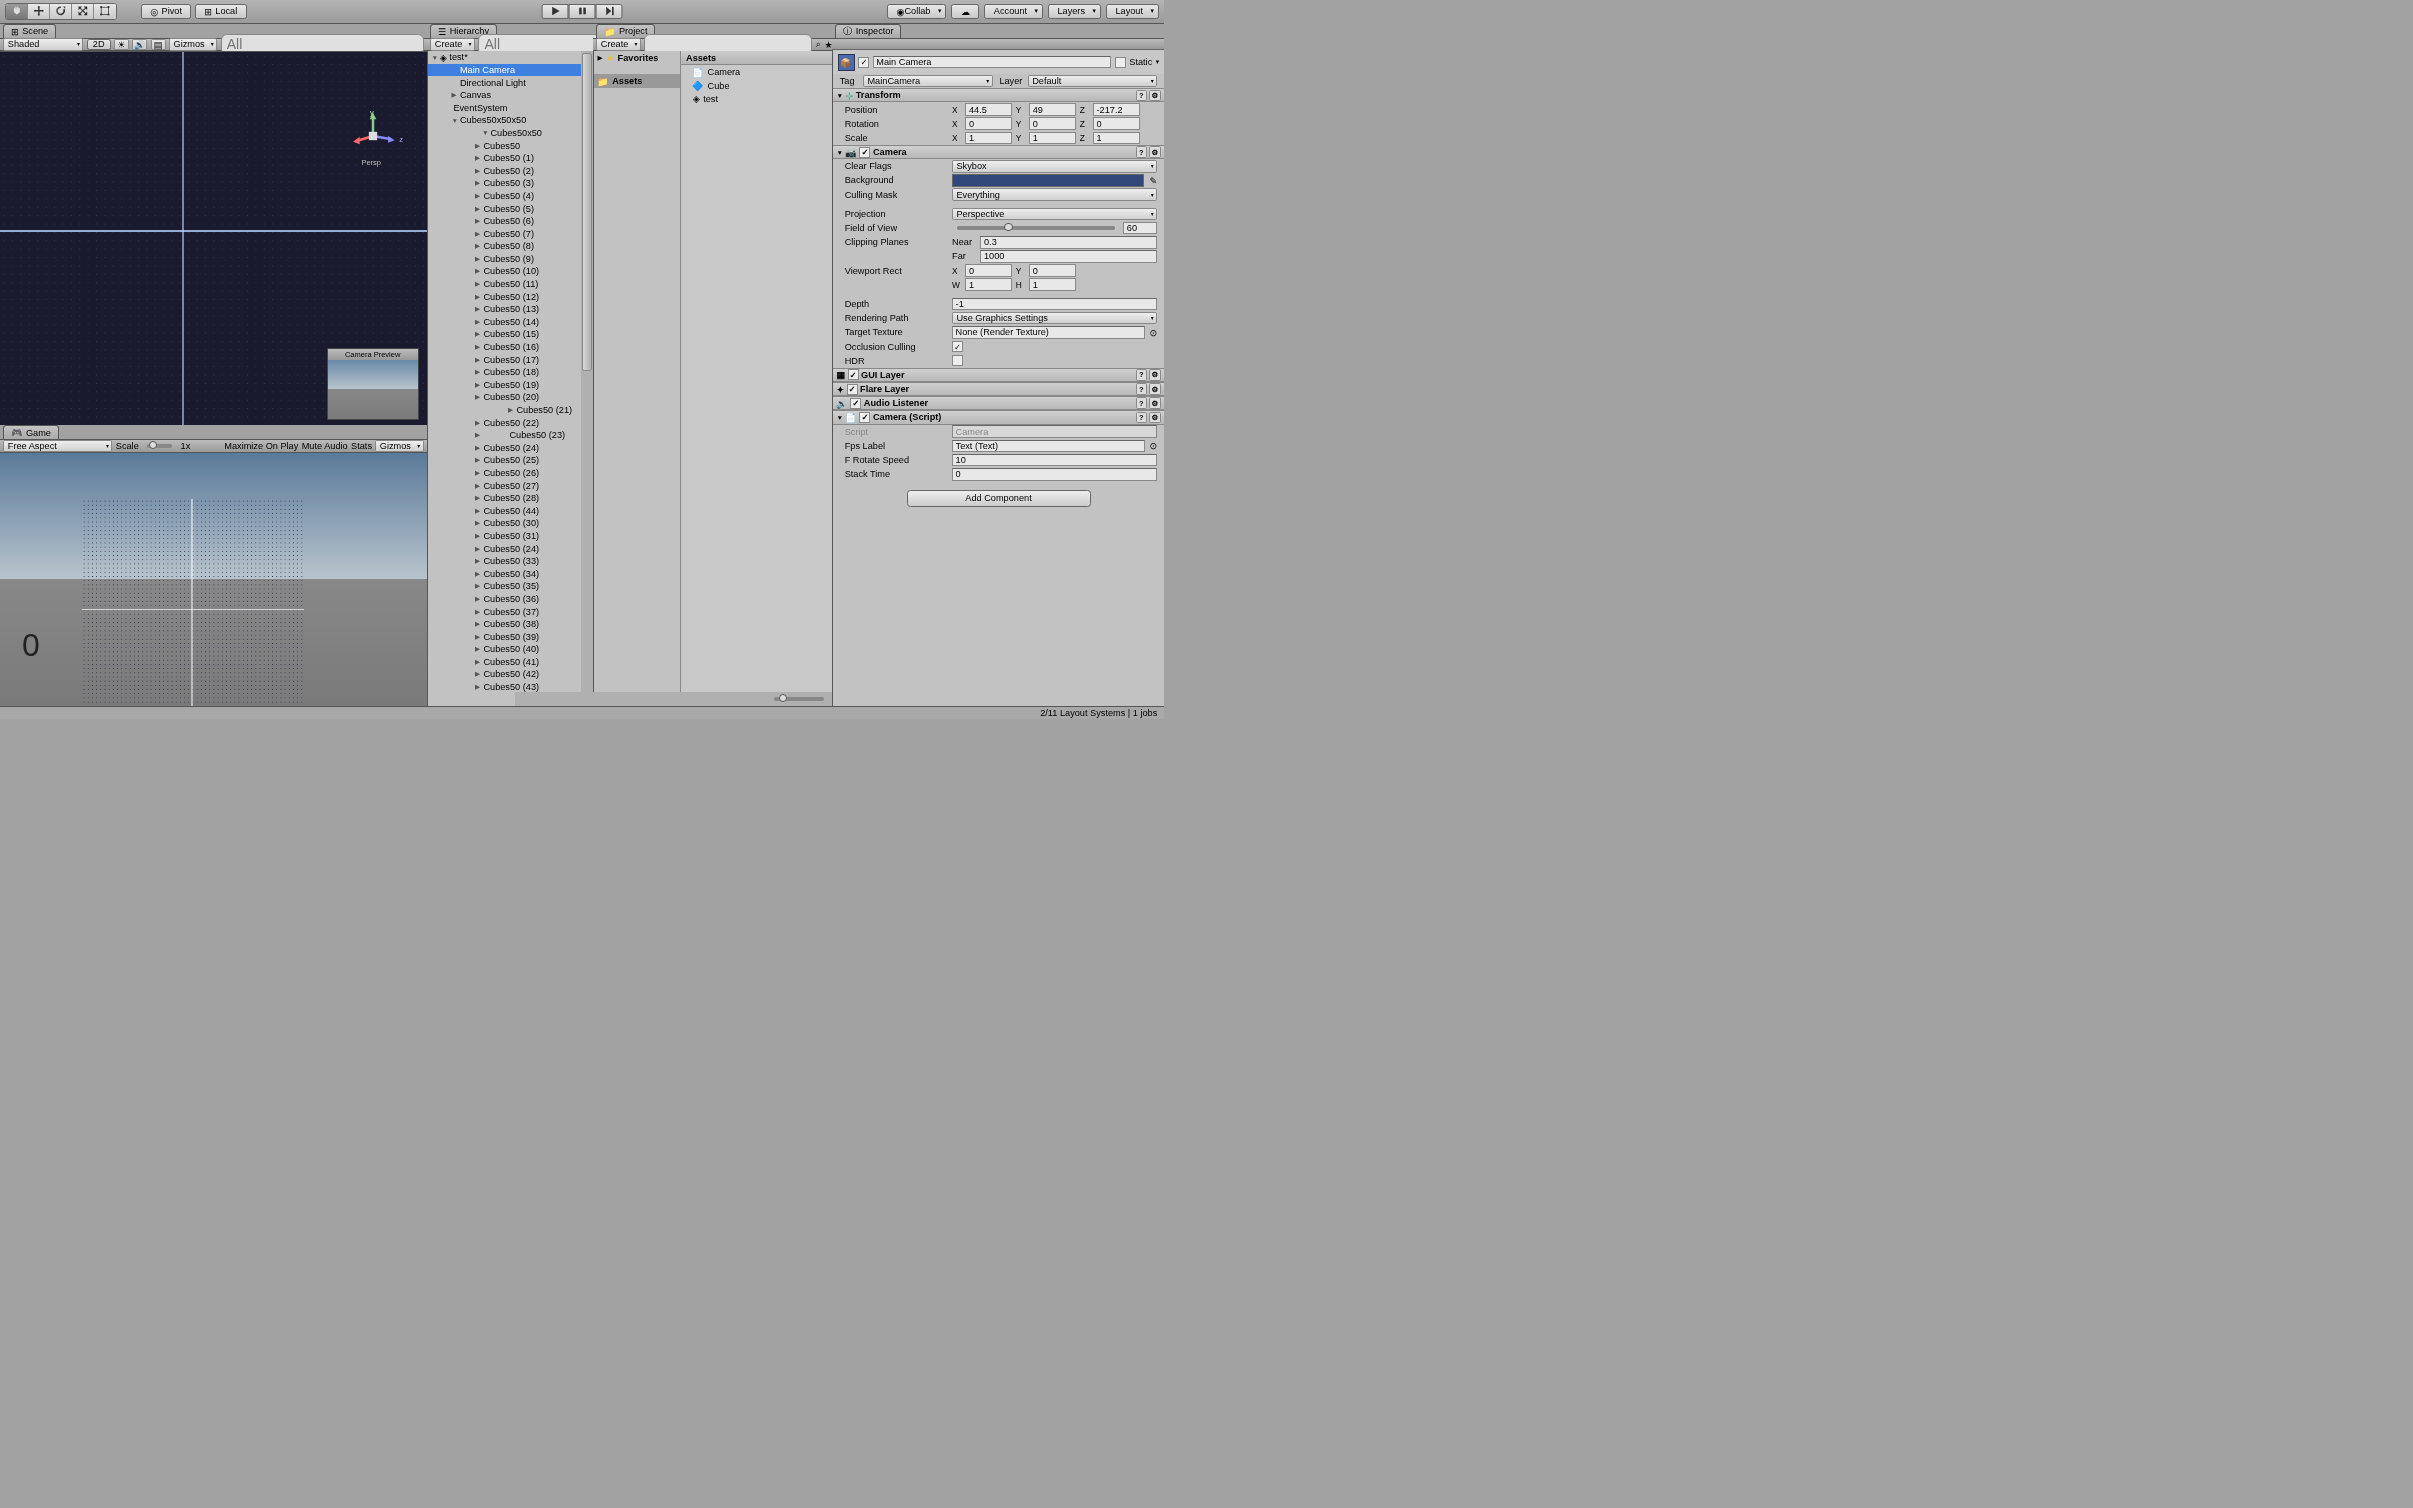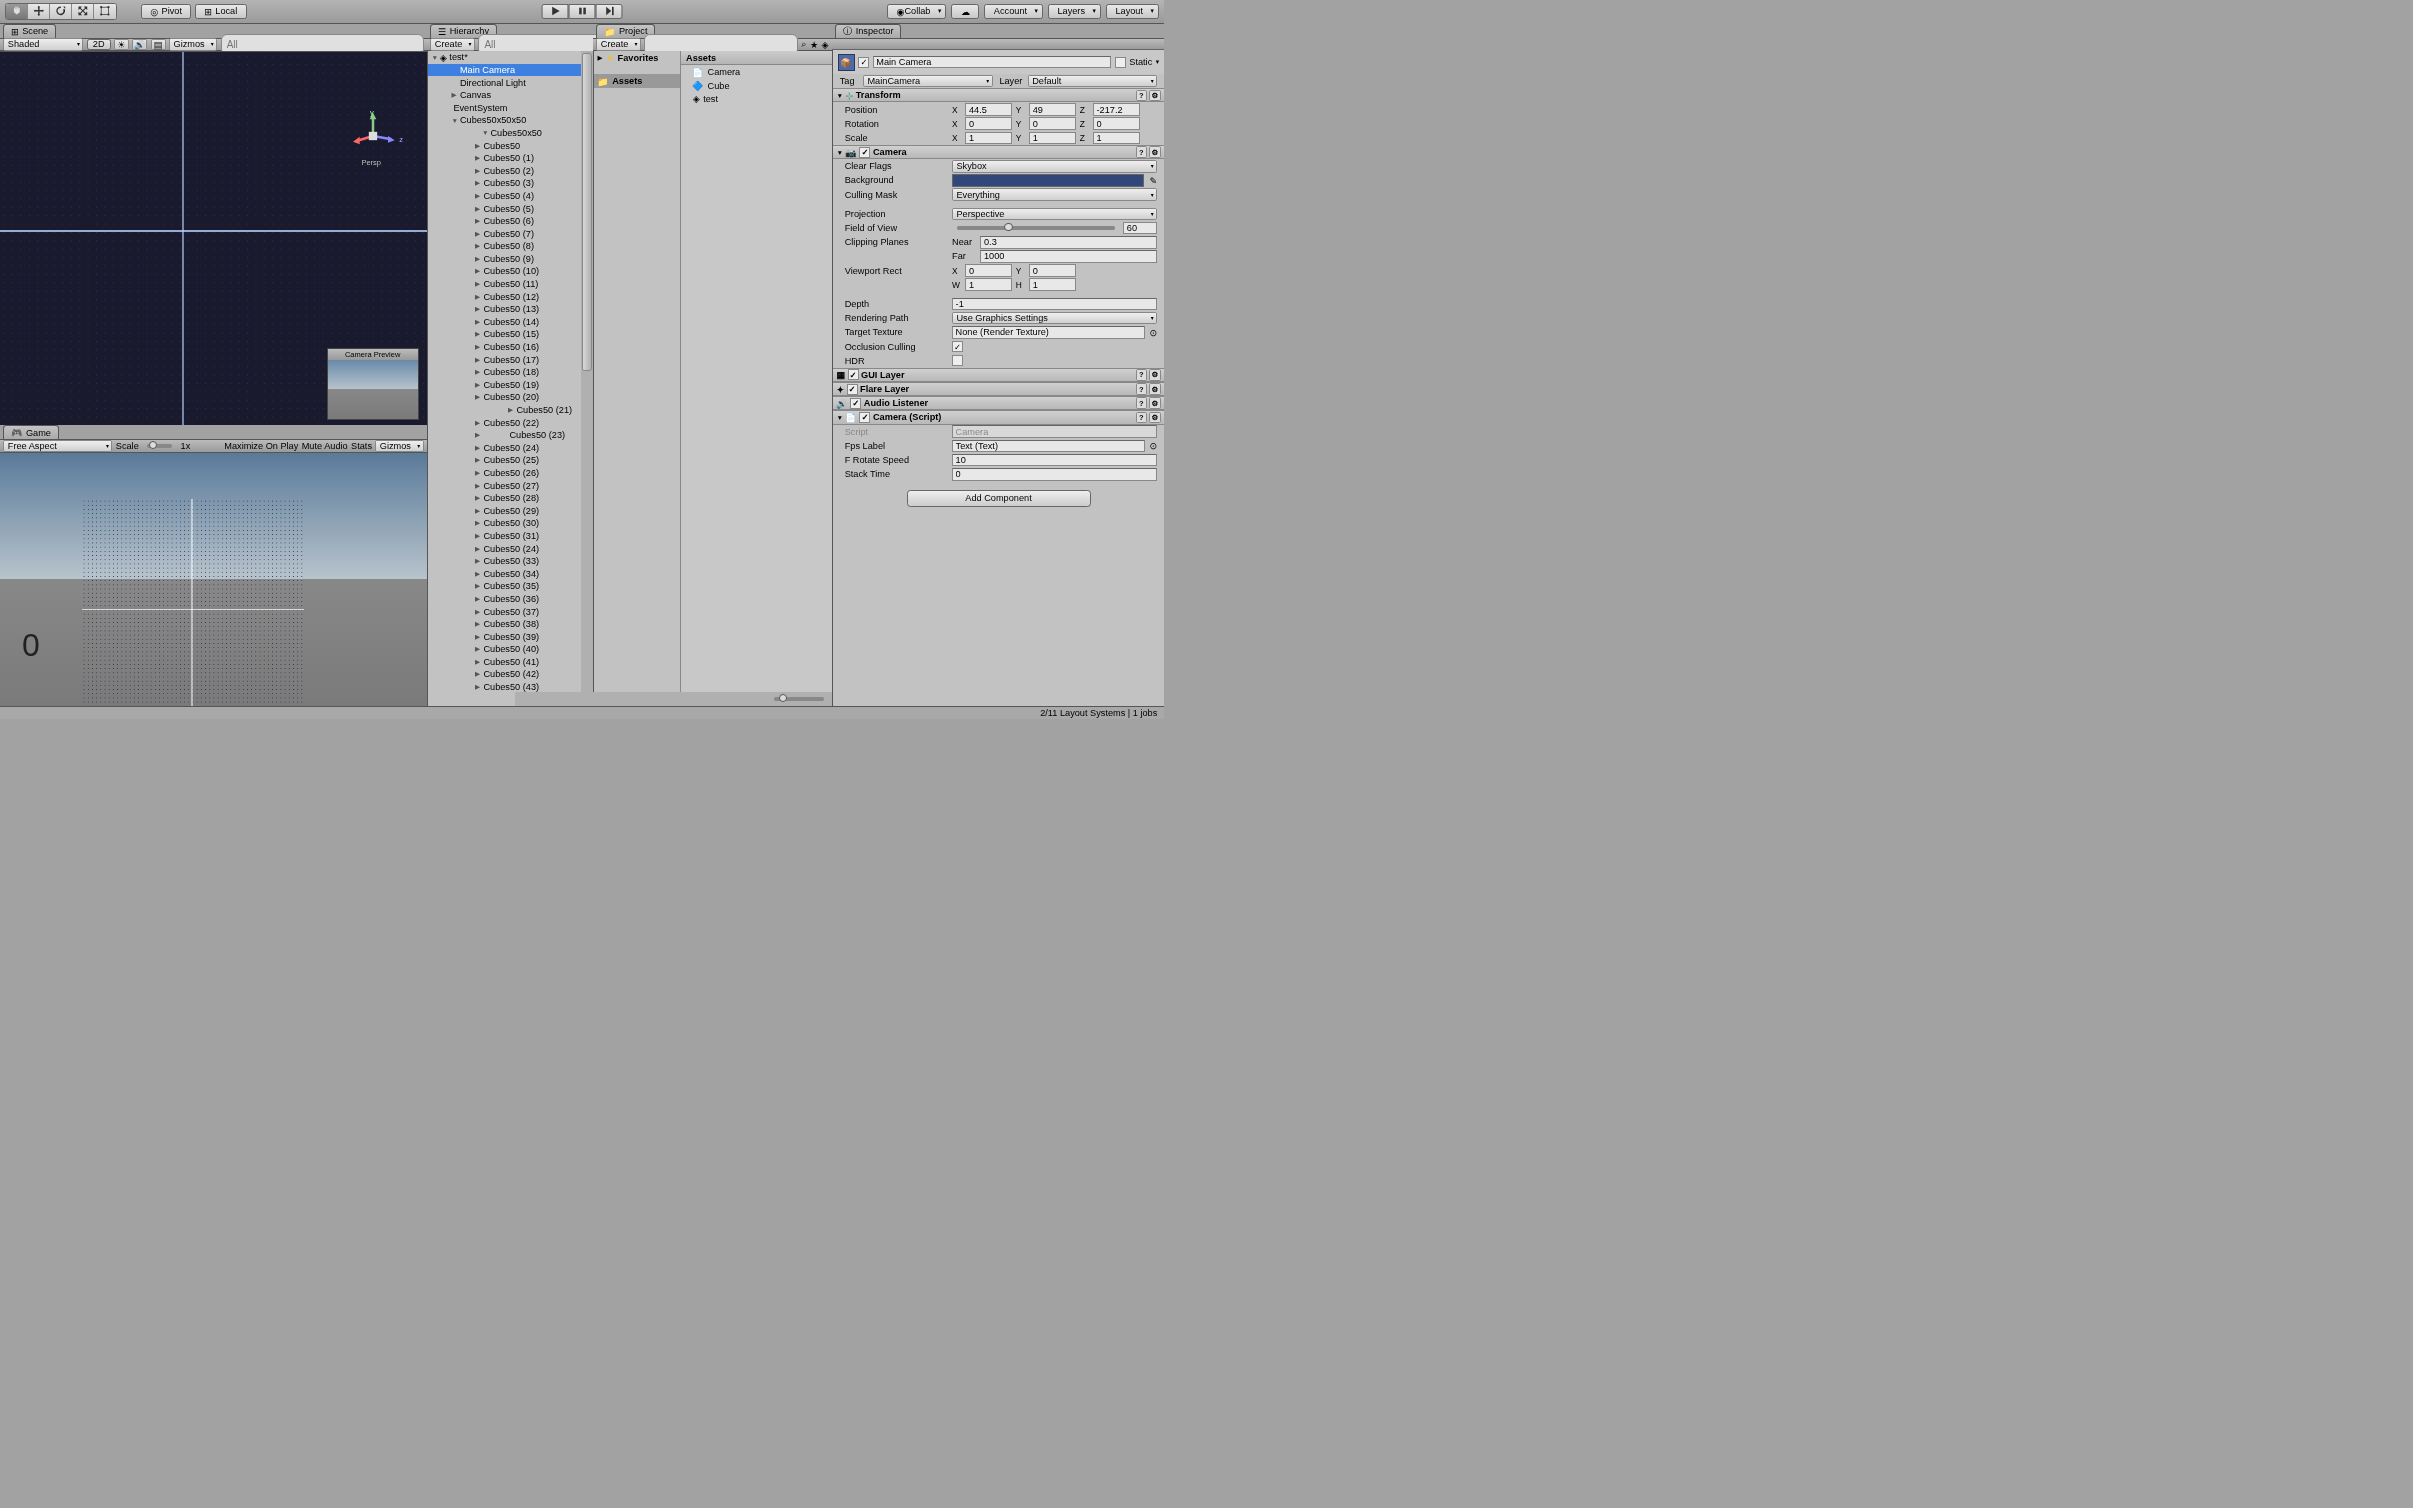--- a/index.html
+++ b/index.html
@@ -41,21 +41,21 @@
 .insp-field { flex: 1; height: 12.6px; background: #e8e8e8; border: 0.8px solid #888; border-top-color: #666; padding: 0 2.5px; font-size: 9.2px; }
 .comp-header { height: 14.2px; background: linear-gradient(#d0d0d0,#b8b8b8); border-top: 0.8px solid #888; border-bottom: 0.8px solid #888; display: flex; align-items: center; padding: 0 3.4px; gap: 2.5px; font-size: 9.2px; font-weight: bold; }
 .comp-header .arrow { font-size: 6.7px; }
 .comp-icons { margin-left: auto; display: flex; gap: 1.7px; }
 .comp-icons span { width: 11.7px; height: 11.7px; background: #ddd; border: 0.8px solid #888; border-radius: 1.7px; font-size: 7.5px; display:flex; align-items:center; justify-content:center;}
 .xyz-field { width: 47px; height: 12.6px; background: #e8e8e8; border: 0.8px solid #888; padding: 0 2.5px; font-size: 9.2px; }
 .xyz-label { width: 10px; font-size: 8.4px; }
 .mini-select { height: 12.6px; background: linear-gradient(#eee,#d0d0d0); border: 0.8px solid #888; border-radius: 1.7px; padding: 0 11.7px 0 3.4px; font-size: 8.4px; display: flex; align-items: center; position: relative; flex: 1;}
 .mini-select::after { content:'▾'; position:absolute; right:2.5px; font-size:5.9px;}
 .checkbox { width: 11px; height: 11px; background: #eee; border: 0.8px solid #888; display: inline-flex; align-items: center; justify-content: center; font-size: 8.4px; }
-.search-input { height: 21px; background: #e0e0e0; border: 0.8px solid #888; border-radius: 5.9px; padding: 0 5px; font-size: 10px; flex: 1; }
+.search-input { height: 21px; background: #e0e0e0; border: 0.8px solid #888; border-radius: 5.9px; padding: 0 5px; font-size: 14px; flex: 1; }
 .status-bar { height: 13.4px; background: #a8a8a8; border-top: 0.8px solid #555; position: absolute; bottom: 0; left: 0; right: 0; display: flex; align-items: center; justify-content: flex-end; padding: 0 6.7px; font-size: 8.4px; }
 .add-comp-btn { width: 184px; height: 17px; margin: 8.4px auto; background: linear-gradient(#eee,#ccc); border: 0.8px solid #666; border-radius: 3.4px; display: flex; align-items: center; justify-content: center; cursor: pointer; }
 .cube-grid { position: absolute; inset: 0; background-image: radial-gradient(circle, #3a3a5a 0.8px, transparent 0.8px); background-size: 8.4px 8.4px; opacity: 0.8; }
 .cam-preview { position: absolute; bottom: 5px; right: 8.4px; width: 92px; border: 0.8px solid #444; background: #888;}
 .cam-preview-title { background: linear-gradient(#bbb,#999); font-size: 7.5px; text-align: center; padding: 0.8px; }
 .cam-preview-img { height: 59px; background: linear-gradient(to bottom, #6a8aaa 0%, #b8c4cc 50%, #888 50%, #7a7a7a 100%); position:relative;}
 .gizmo { position: absolute; top: 59px; right: 29px; width: 50px; height: 50px; }
 .proj-item { height: 13.4px; display: flex; align-items: center; padding-left: 3.4px; gap: 3.4px; cursor: pointer; font-size: 9.2px; }
 .proj-item.selected { background: #999; }
 .scrollbar-v { position: absolute; right: 0; top: 0; bottom: 0; width: 11.7px; background: #b0b0b0; }
@@ -380,21 +380,21 @@
         <div class="hier-item" style="padding-left: 47px;">
           <span class="arrow">▶</span>
           <span>Cubes50 (27)</span>
         </div>
         <div class="hier-item" style="padding-left: 47px;">
           <span class="arrow">▶</span>
           <span>Cubes50 (28)</span>
         </div>
         <div class="hier-item" style="padding-left: 47px;">
           <span class="arrow">▶</span>
-          <span>Cubes50 (29)</span>
+          <span>Cubes50 (44)</span>
         </div>
         <div class="hier-item" style="padding-left: 47px;">
           <span class="arrow">▶</span>
           <span>Cubes50 (30)</span>
         </div>
         <div class="hier-item" style="padding-left: 47px;">
           <span class="arrow">▶</span>
           <span>Cubes50 (31)</span>
         </div>
         <div class="hier-item" style="padding-left: 47px;">

